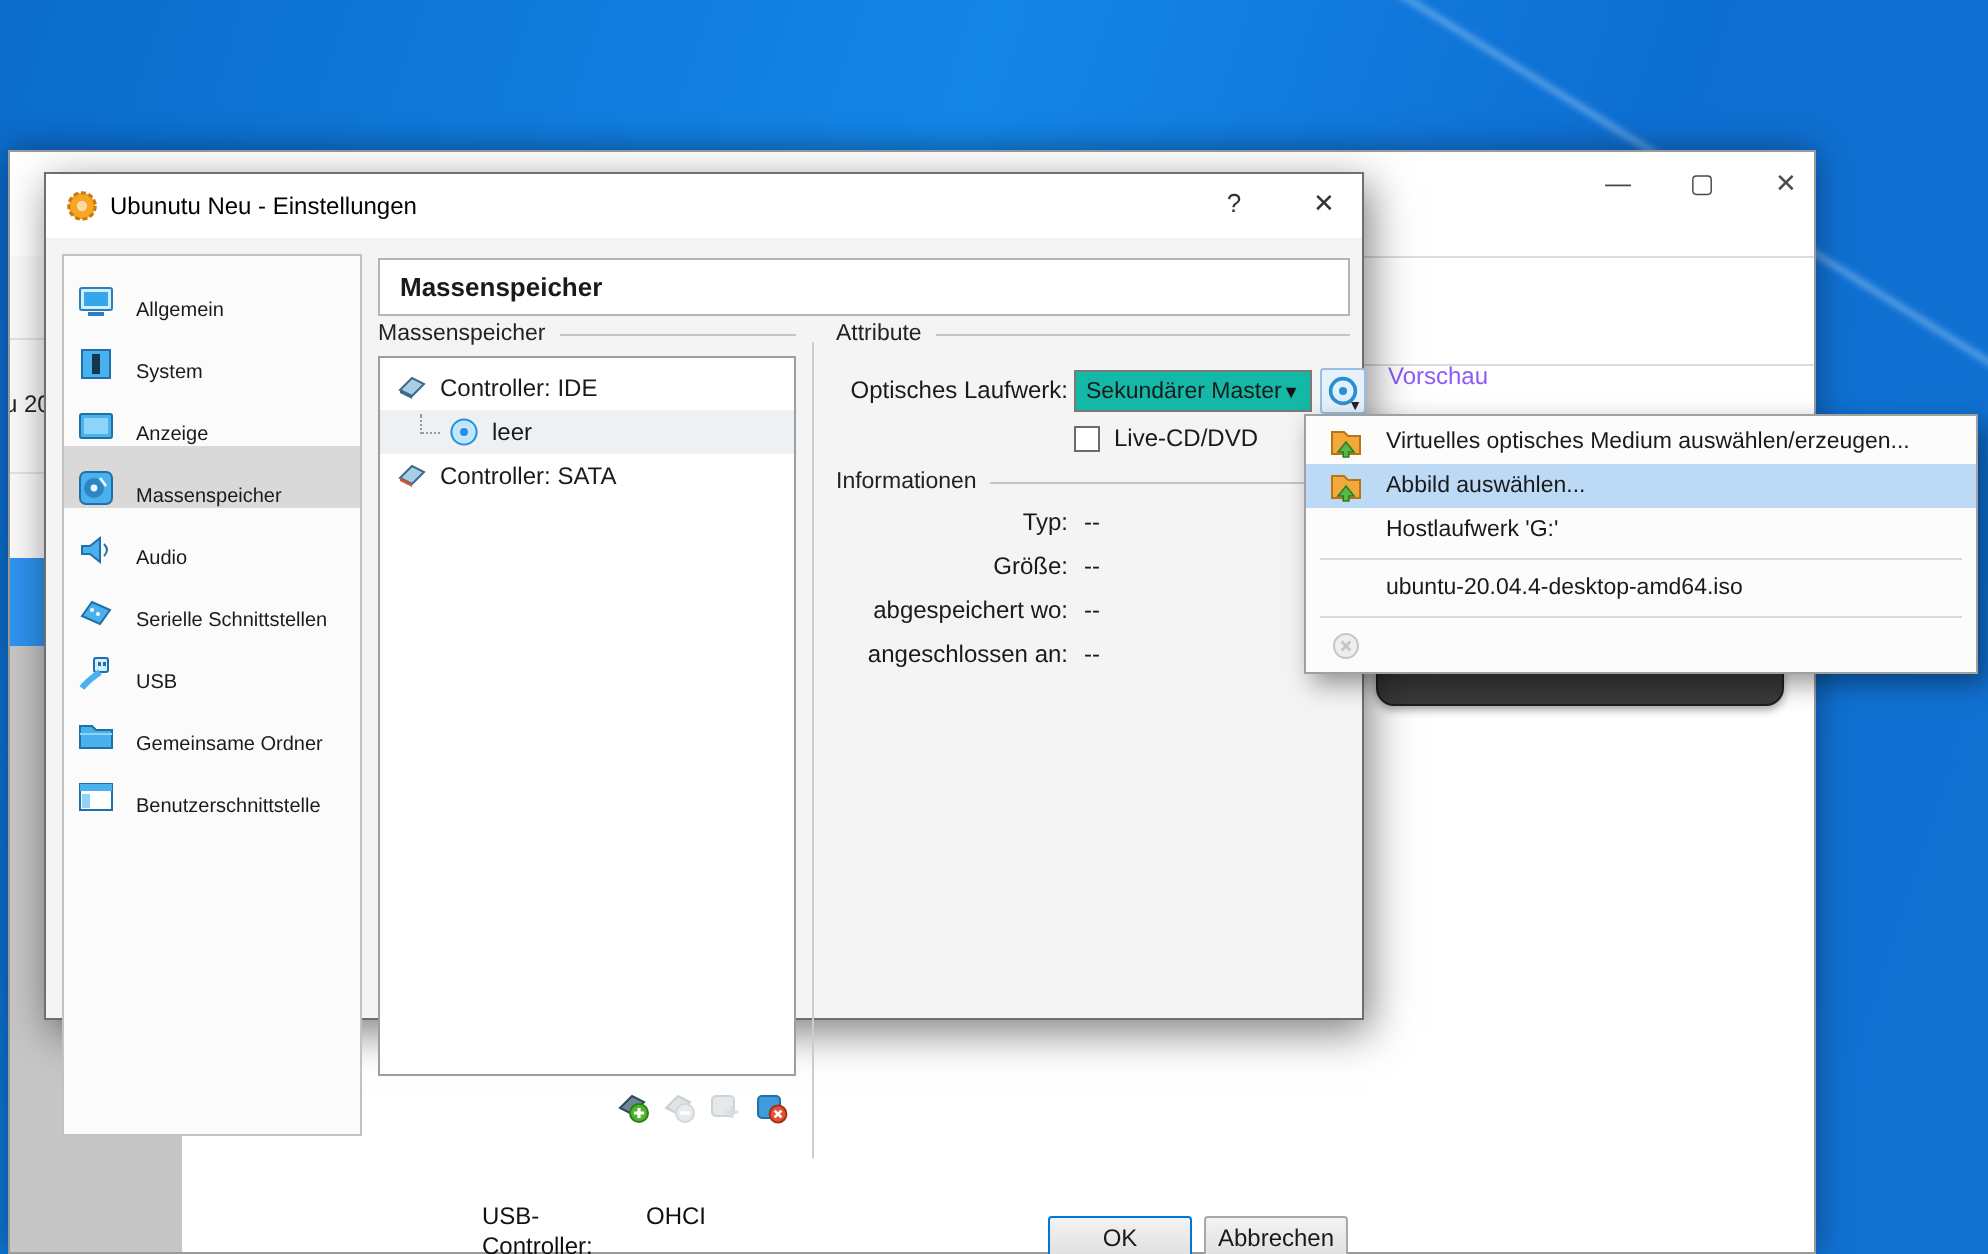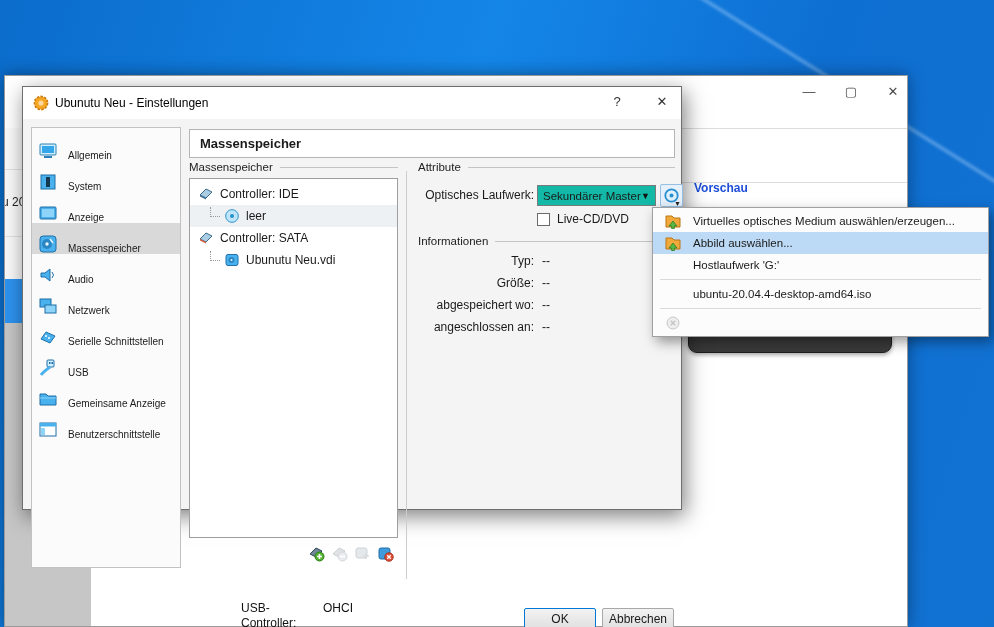--- a/index.html
+++ b/index.html
@@ -87,21 +87,21 @@
   <div class="beam"></div>
 
   <div class="mgr">
     <div class="ctrls">
       <span>—</span>
       <span>▢</span>
       <span>✕</span>
     </div>
     <div class="hline" style="top:52px;"></div>
     <div class="hline" style="top:106px;"></div>
-    <div class="abs" style="left:689px;top:105px;font-weight:bold;color:#1d4ed8;">Vorschau</div>
+    <div class="abs" style="left:689px;top:105px;font-weight:normal;color:#8b5cf6;">Vorschau</div>
 
     <div class="vmpane">
       <div class="white"></div>
       <div class="sep" style="top:41px;"></div>
       <div class="sep" style="top:108px;"></div>
       <div class="vmfrag">u 20</div>
       <div class="vmrow-sel"></div>
     </div>
 
     <div class="preview-frame"></div>
@@ -160,48 +160,41 @@
       </div>
       <div class="sb-item">
         <svg width="20" height="20" viewBox="0 0 20 20">
           <path d="M3 8 h4 l5 -4 v12 l-5 -4 h-4 z" fill="#49b1ed" stroke="#1f6fa8"></path>
           <path d="M14 7 q3 3 0 6" stroke="#1f6fa8" fill="none"></path>
           </svg>
         <span>Audio</span>
       </div>
       <div class="sb-item">
         <svg width="20" height="20" viewBox="0 0 20 20">
-          <rect x="2" y="3" width="11" height="8" fill="#49b1ed" stroke="#1f6fa8"></rect>
-          <rect x="7" y="9" width="11" height="8" fill="#8ed4f8" stroke="#1f6fa8"></rect>
-          </svg>
-        <span>Netzwerk</span>
-      </div>
-      <div class="sb-item">
-        <svg width="20" height="20" viewBox="0 0 20 20">
           <path d="M3 12 L8 5 L17 9 L12 16 Z" fill="#49b1ed" stroke="#1f6fa8"></path>
           <circle cx="8" cy="9" r="1" fill="#fff"></circle>
             <circle cx="11" cy="11" r="1" fill="#fff"></circle>
           </svg>
         <span>Serielle Schnittstellen</span>
       </div>
       <div class="sb-item">
         <svg width="20" height="20" viewBox="0 0 20 20">
           <rect x="9" y="2" width="7" height="7" rx="1" fill="#cfeefe" stroke="#1f6fa8"></rect>
           <rect x="11" y="4" width="1.5" height="2" fill="#1f6fa8"></rect>
             <rect x="13.5" y="4" width="1.5" height="2" fill="#1f6fa8"></rect>
           <path d="M12 9 C 8 12, 5 14, 3 17" stroke="#49b1ed" stroke-width="3" fill="none"></path>
           </svg>
         <span>USB</span>
       </div>
       <div class="sb-item">
         <svg width="20" height="20" viewBox="0 0 20 20">
           <path d="M2 5 h6 l2 2 h8 v9 h-16 z" fill="#49b1ed" stroke="#1f6fa8"></path>
           <path d="M2 9 h16" stroke="#8ed4f8"></path>
           </svg>
-        <span>Gemeinsame Anzeige</span>
+        <span>Gemeinsame Ordner</span>
       </div>
       <div class="sb-item">
         <svg width="20" height="20" viewBox="0 0 20 20">
           <rect x="2" y="3" width="16" height="13" fill="#ffffff" stroke="#1f6fa8"></rect>
           <rect x="2" y="3" width="16" height="3.5" fill="#49b1ed"></rect>
           <rect x="3" y="8" width="4" height="7" fill="#8ed4f8"></rect>
           </svg>
         <span>Benutzerschnittstelle</span>
       </div>
     </div>
@@ -228,29 +221,20 @@
           <circle cx="8" cy="8" r="2" fill="#2a8fd0"></circle>
           </svg>
         <span>leer</span>
       </div>
       <div class="trow">
         <svg width="16" height="16" viewBox="0 0 16 16">
           <path d="M2 9 L8 3 L14 6 L8 12 Z" fill="#a9cde3" stroke="#3c6b8c"></path>
           <path d="M2 9 L8 12 L8 13.5 L2 10.5 Z" fill="#d9542c"></path>
           </svg>
         <span>Controller: SATA</span>
-      </div>
-      <div class="trow child">
-        <span class="conn"></span>
-        <svg width="16" height="16" viewBox="0 0 16 16">
-          <rect x="2" y="2.5" width="12" height="11" rx="2" fill="#49b1ed" stroke="#1f6fa8"></rect>
-          <circle cx="7.5" cy="8" r="3" fill="#2b86c4"></circle>
-            <circle cx="7.5" cy="8" r="1" fill="#eaf7ff"></circle>
-          </svg>
-        <span>Ubunutu Neu.vdi</span>
       </div>
     </div>
 
     <div class="treetools">
       <svg width="17" height="17" viewBox="0 0 17 17">
         <path d="M2 9 L8 3 L14 6 L8 12 Z" fill="#6f8796" stroke="#2f4856"></path>
         <circle cx="11.5" cy="11.5" r="4.5" fill="#52b331" stroke="#2e7d16"></circle>
         <path d="M11.5 9 v5 M9 11.5 h5" stroke="#fff" stroke-width="1.6"></path>
         </svg>
       <svg width="17" height="17" viewBox="0 0 17 17" style="opacity:.45;">

